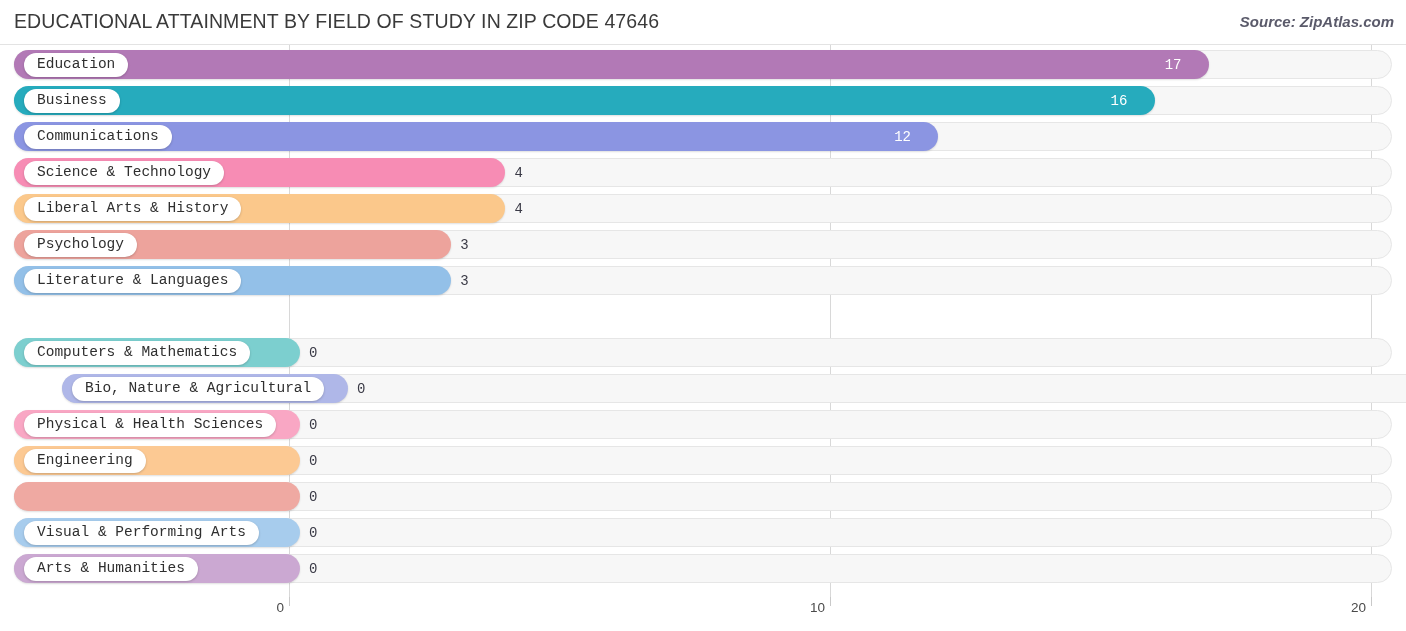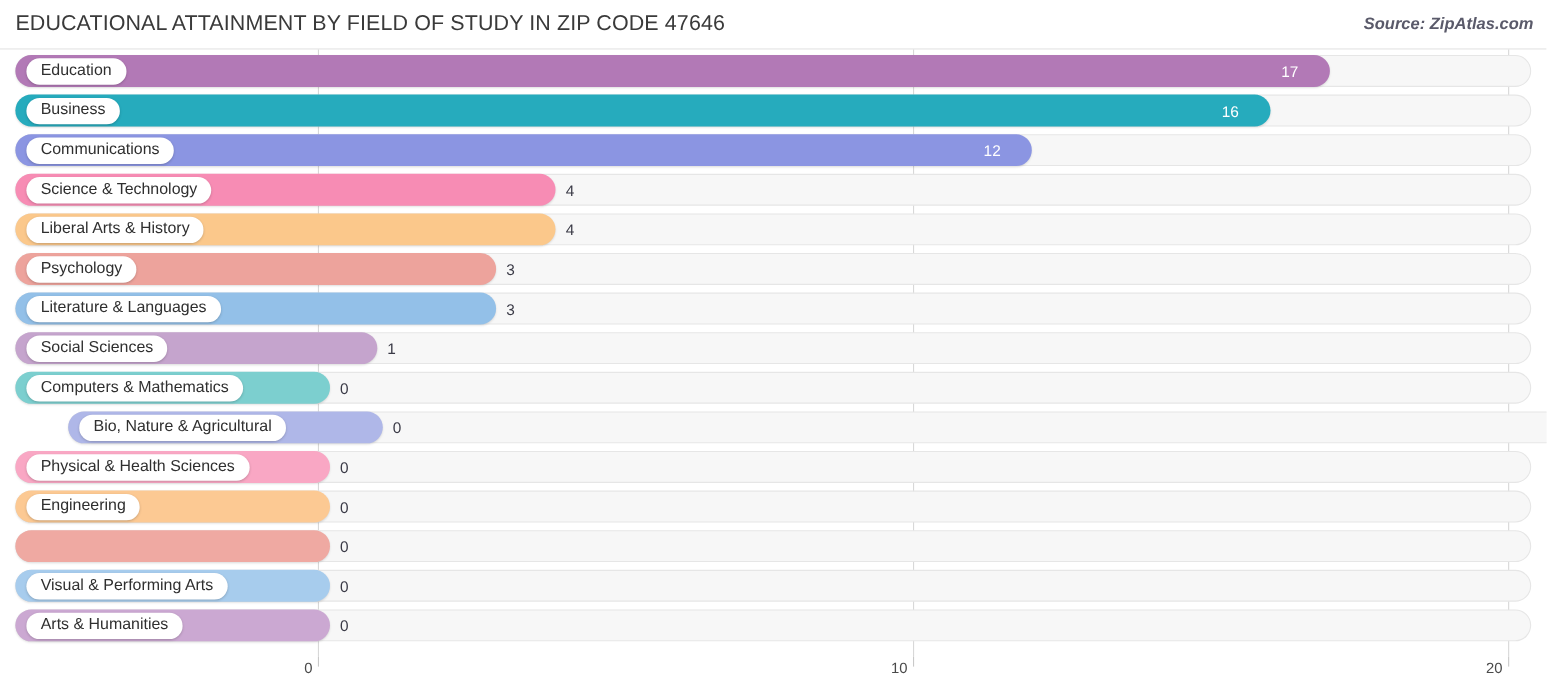--- a/index.html
+++ b/index.html
@@ -57,20 +57,21 @@
     background: #e3e3e3;
   }
 
   
   #plot {
     position: absolute;
     left: 0;
     top: 45px;
     width: 1276px;
     height: 552px;
+    font-family: Liberation Mono, monospace;
   }
 
   .gridline {
     position: absolute;
     top: 0;
     width: 1px;
     height: 552px;
     background: #d8d8d8;
   }
 
@@ -235,28 +236,20 @@
         <div class="value-out" style="left: 460.3px;">3</div>
       </div>
       <div class="row" style="top: 218px;">
         <div class="track"></div>
         <div class="bar" style="width: 437.3px; background: rgb(147, 192, 232);"></div>
         <div class="label-pill">
           <span class="label-text">Literature &amp; Languages</span>
         </div>
         <div class="value-out" style="left: 460.3px;">3</div>
       </div>
-      <div class="row" style="top: 254px;">
-        <div class="track"></div>
-        <div class="bar" style="width: 329.1px; background: rgb(197, 164, 205);"></div>
-        <div class="label-pill">
-          <span class="label-text">Social Sciences</span>
-        </div>
-        <div class="value-out" style="left: 352.1px;">1</div>
-      </div>
       <div class="row" style="top: 290px;">
         <div class="track"></div>
         <div class="bar" style="width: 286px; background: rgb(124, 207, 207);"></div>
         <div class="label-pill">
           <span class="label-text">Computers &amp; Mathematics</span>
         </div>
         <div class="value-out" style="left: 309px;">0</div>
       </div>
       <div class="row" style="top: 326px; margin-left: 48px;">
         <div class="track"></div>

